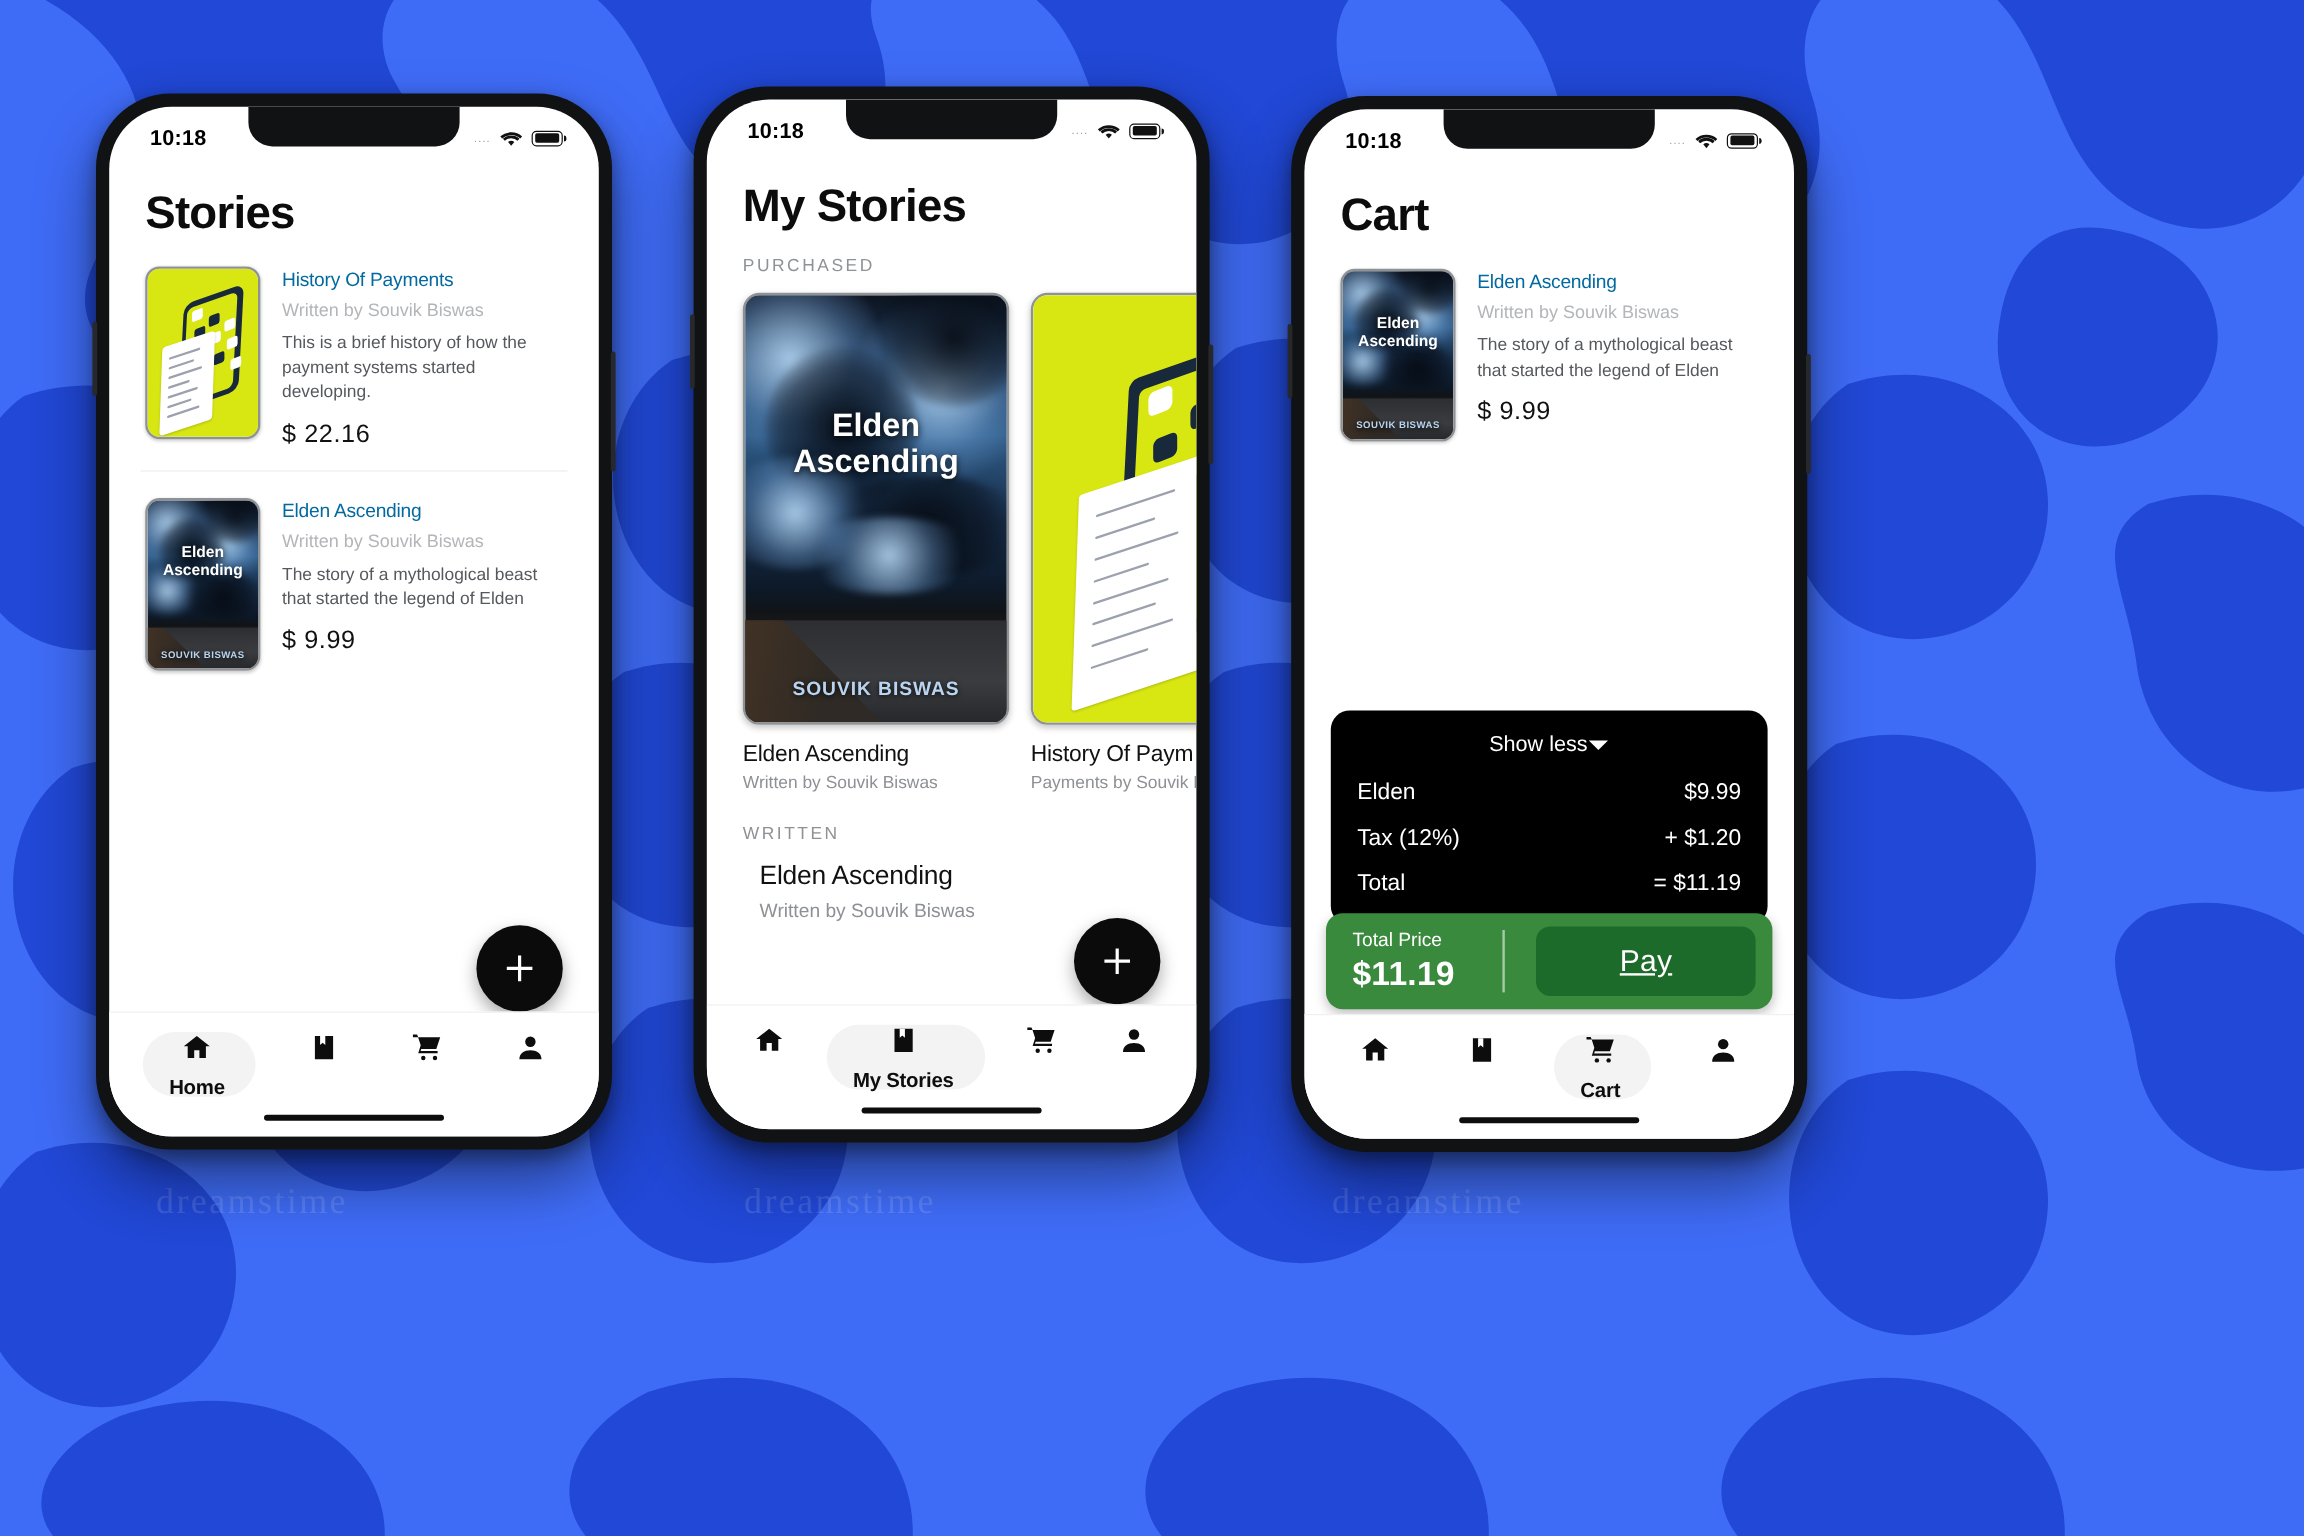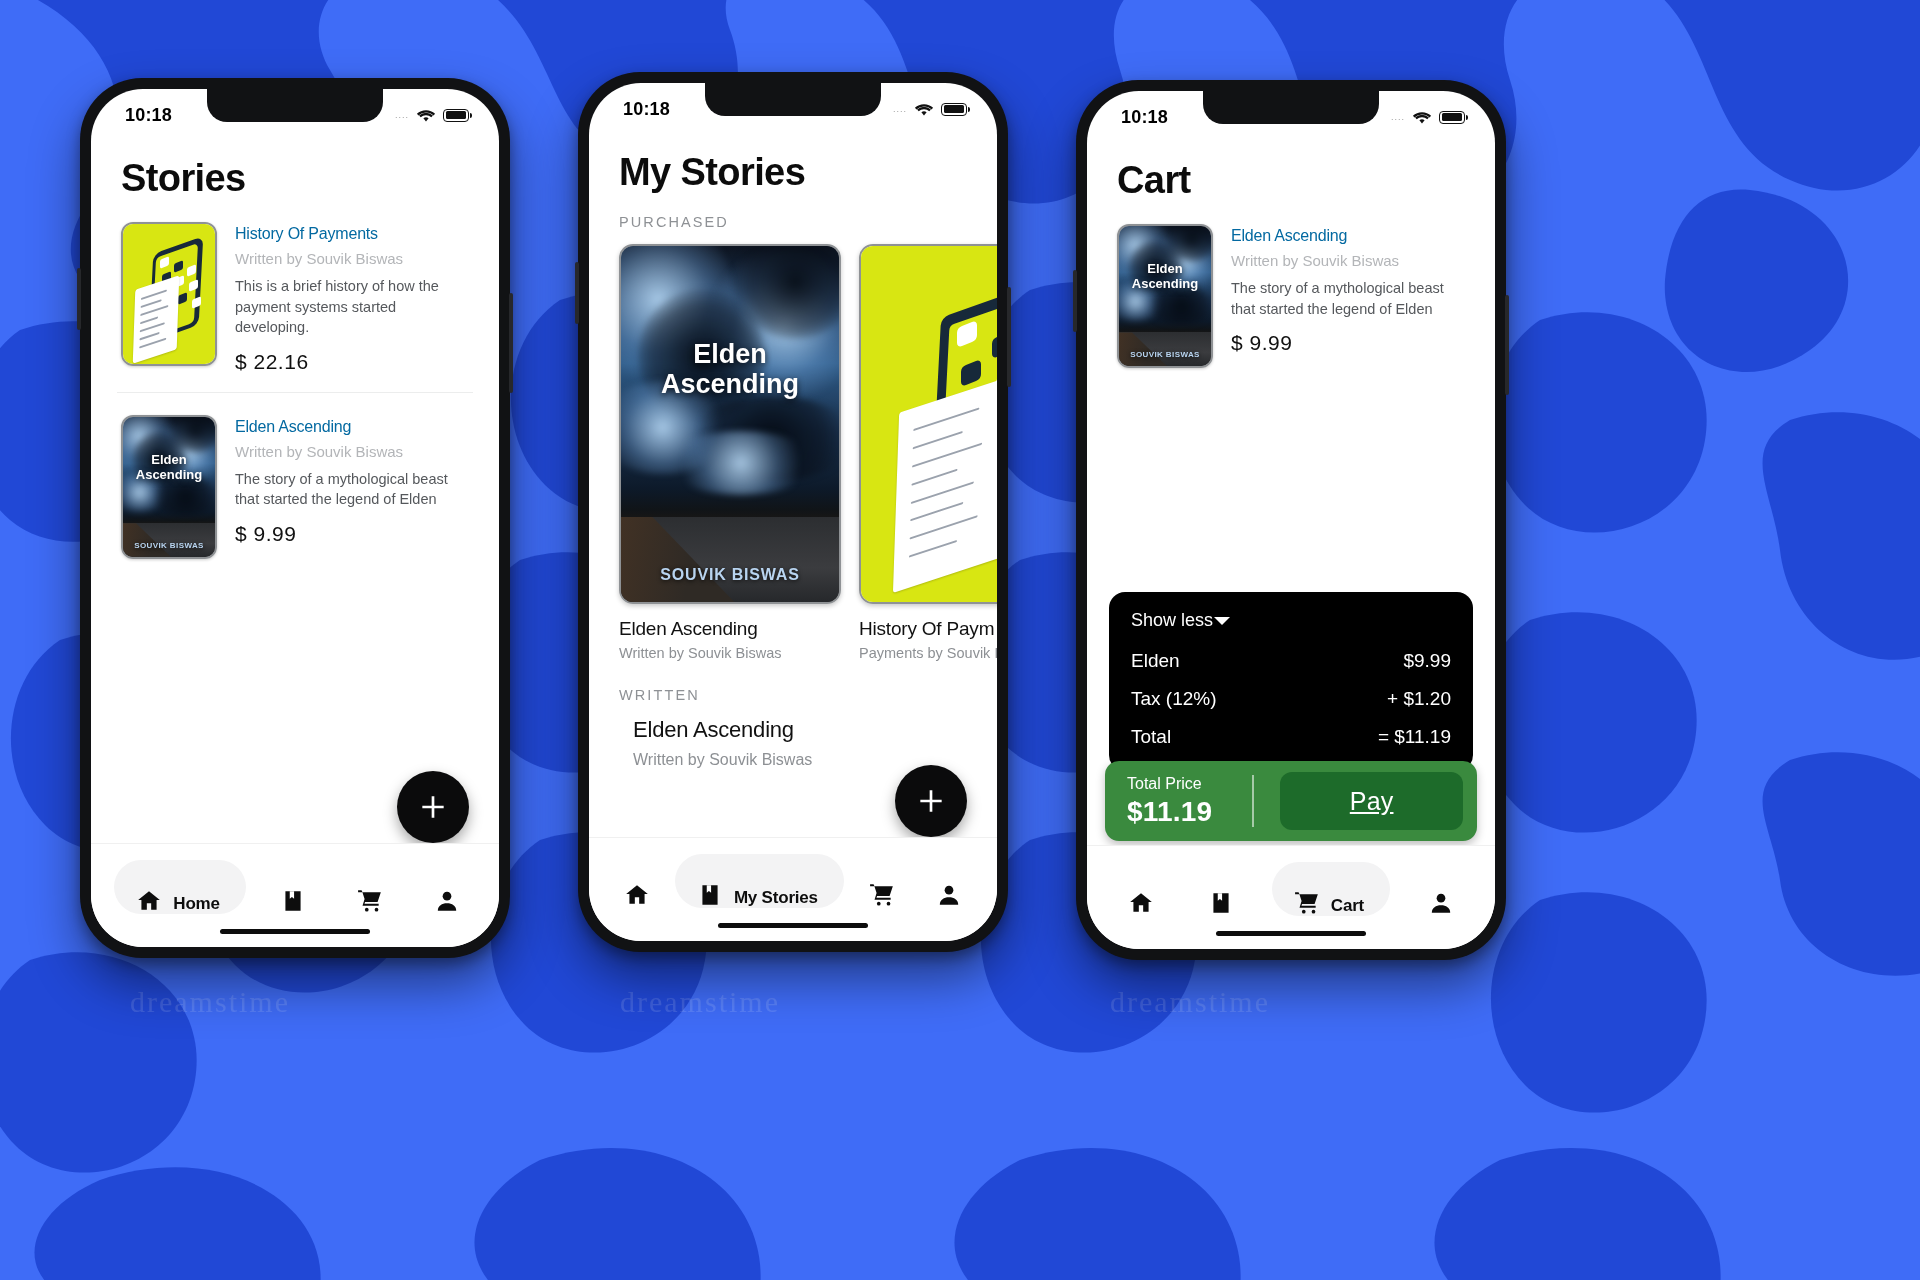--- a/index.html
+++ b/index.html
@@ -172,37 +172,37 @@
   .fab svg{ width:32px; height:32px; }
 
   
   .nav {
     position:absolute; left:0; right:0; bottom:0; height:104px; z-index:8;
     background:#fff; border-top:1px solid #f0f0f0;
     display:flex; align-items:flex-start; justify-content:space-around;
     padding:16px 14px 0 14px;
   }
   .navitem {
-    display:flex; align-items:flex-end; gap:11px; height:54px;
-    padding:0 16px; border-radius:27px;
+    display:flex; align-items:center; gap:11px; height:54px;
+    padding:0 16px; border-radius:27px;flex-direction:column;
   }
   .navitem.active { background:#f3f3f4; padding:0 26px 0 22px; }
   .navitem svg { width:26px; height:26px; flex:none; }
   .navitem span { font-size:17px; font-weight:bold; color:#0d0d0d; letter-spacing:-.2px; }
   .homebar {
     position:absolute; left:50%; transform:translateX(-50%); bottom:13px;
     width:150px; height:5px; background:#0d0d0d; border-radius:3px; z-index:9;
   }
 
   
   .breakdown {
     position:absolute; left:22px; right:22px; bottom:178px; z-index:7;
     background:#000; border-radius:16px; padding:18px 22px 20px 22px;
   }
-  .bd-head { display:flex; align-items:center; justify-content:flex-start; padding-bottom:6px; }
+  .bd-head { display:flex; align-items:center; justify-content:center; padding-bottom:6px; }
   .bd-head span { color:#fff; font-size:18px; }
   .bd-row {
     display:flex; align-items:center; justify-content:space-between;
     padding:13px 0 3px 0;
   }
   .bd-row div { color:#fff; font-size:19px; }
   .paybar {
     position:absolute; left:18px; right:18px; bottom:108px; z-index:8;
     height:80px; background:#3a8a3e; border-radius:14px;
     display:flex; align-items:center; padding:0 14px 0 22px;

